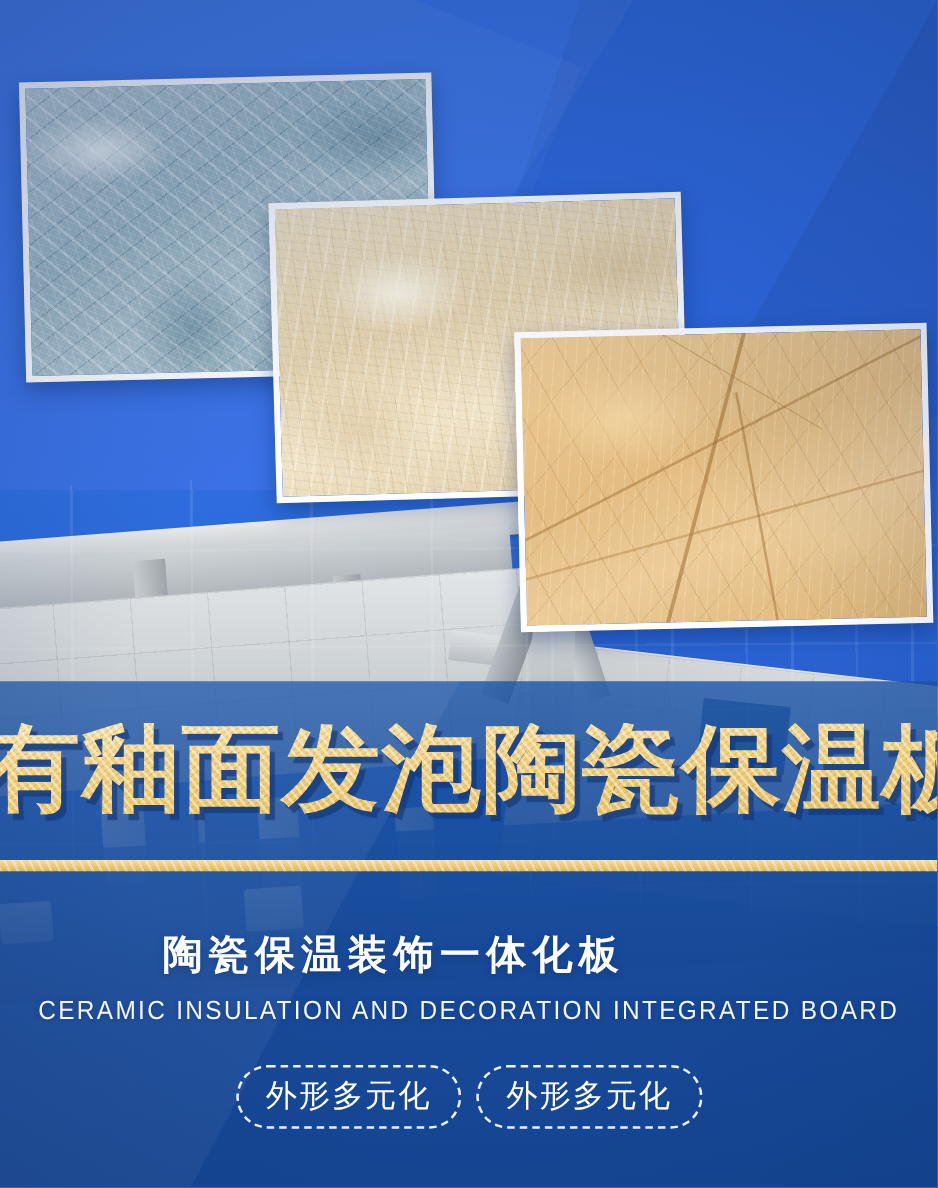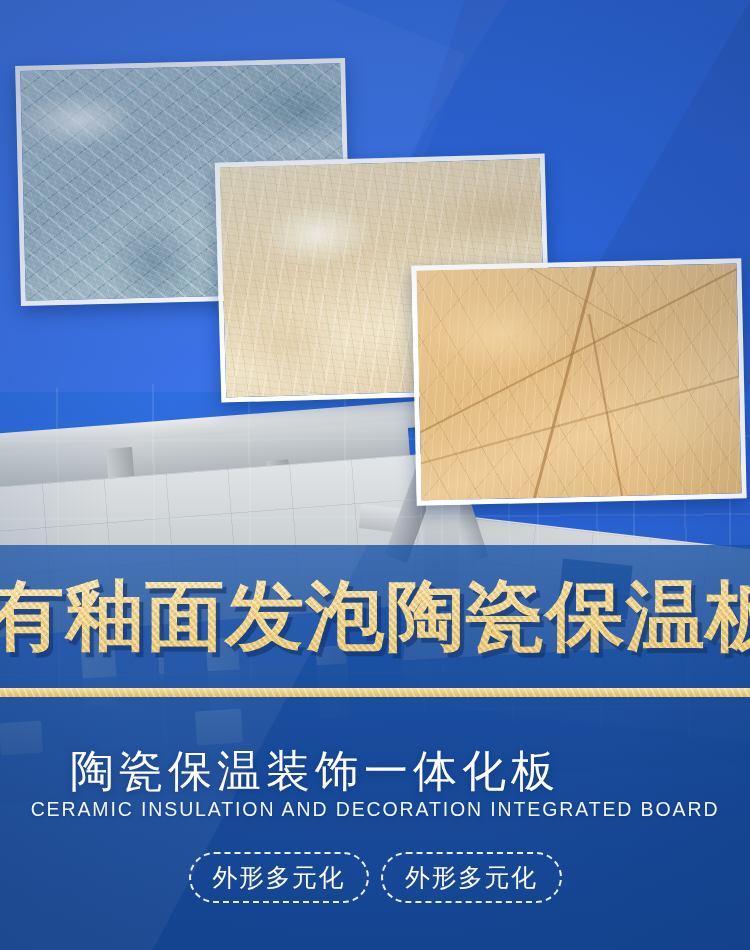--- a/index.html
+++ b/index.html
@@ -263,21 +263,21 @@
     position:absolute; left:0; top:688px; width:750px; height:9px;
     background:
       repeating-linear-gradient(64deg, rgba(255,255,255,.35) 0 2px, rgba(255,255,255,0) 2px 6px),
       linear-gradient(180deg,#f6dfa2,#e9c878 55%,#dcb85f 100%);
   }
 
   
   .sub-cn {
     position:absolute; left:0; top:742px; width:630px;
     text-align:center;
-    font-size:44px; font-weight:400;
+    font-size:32px; font-weight:700;
     letter-spacing:5px;
     color:#ffffff;
     white-space:nowrap;
     text-shadow:0 2px 6px rgba(10,40,95,.40);
   }
   .sub-en {
     position:absolute; left:0; top:797px; width:750px;
     text-align:center;
     font-size:21px; font-weight:400;
     letter-spacing:2.0px;

